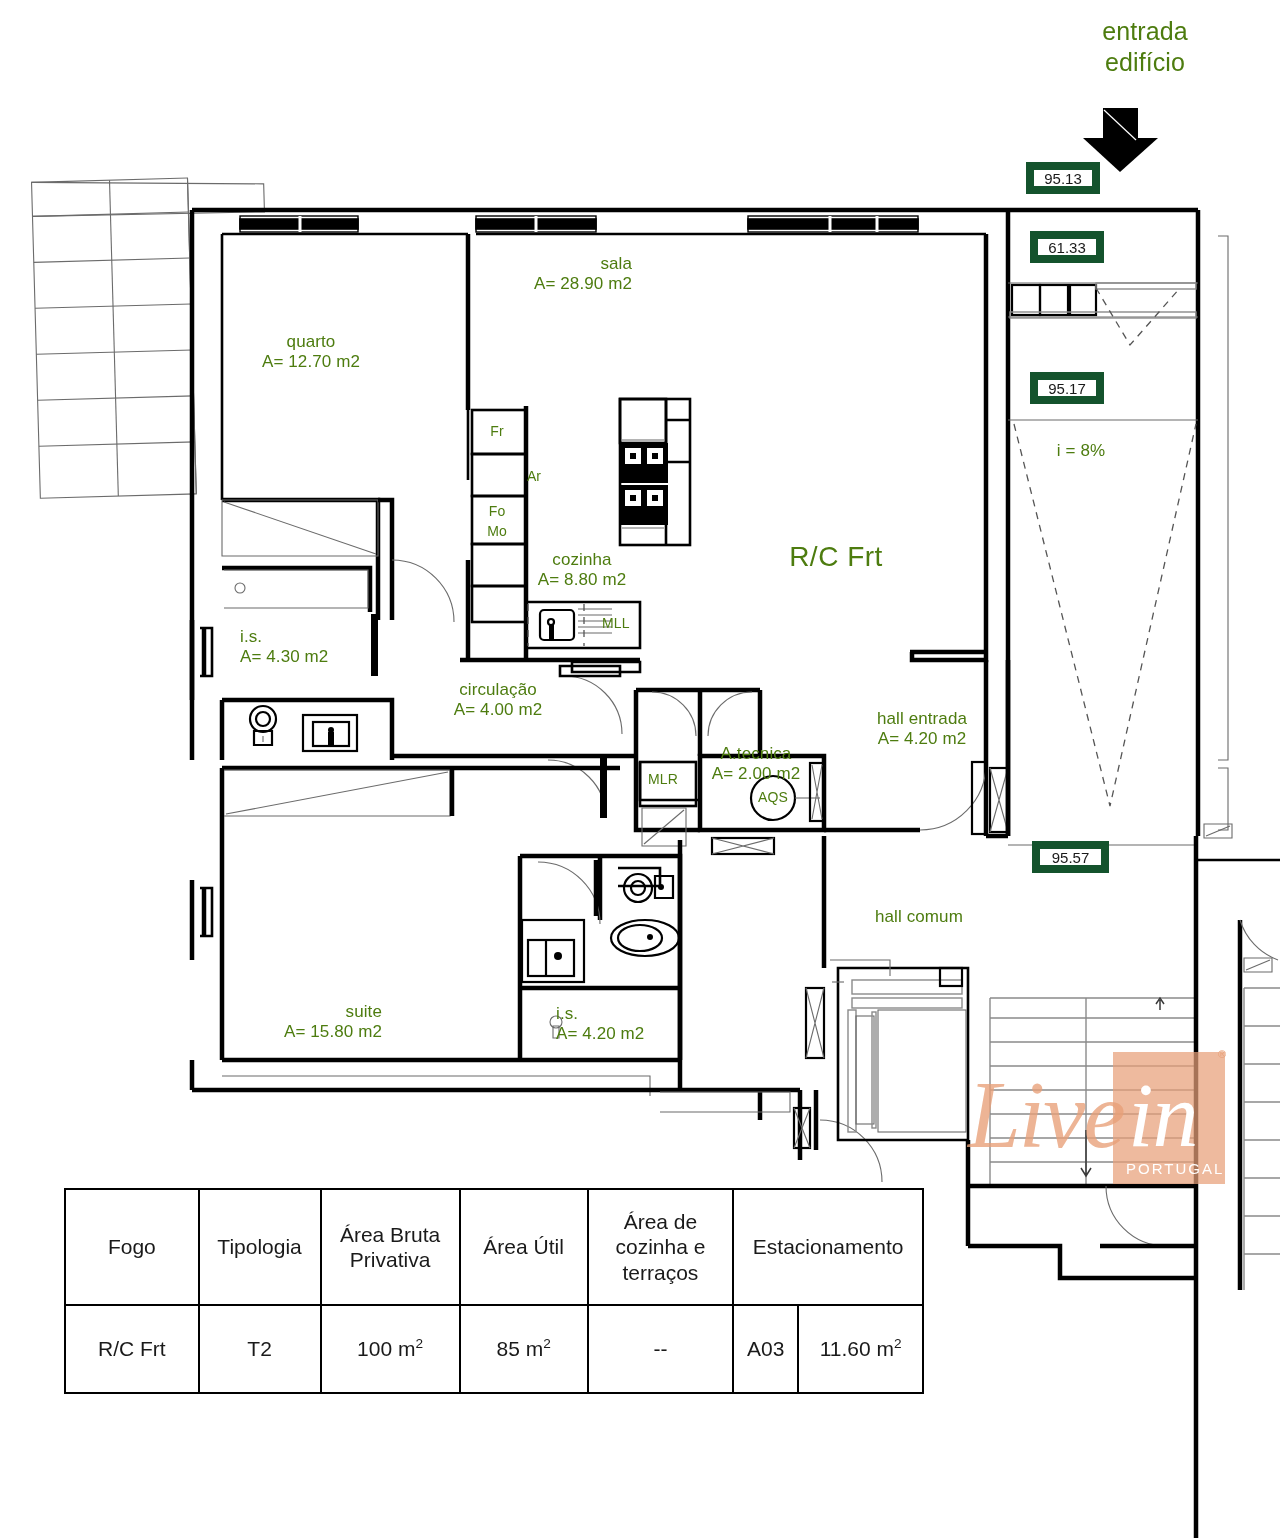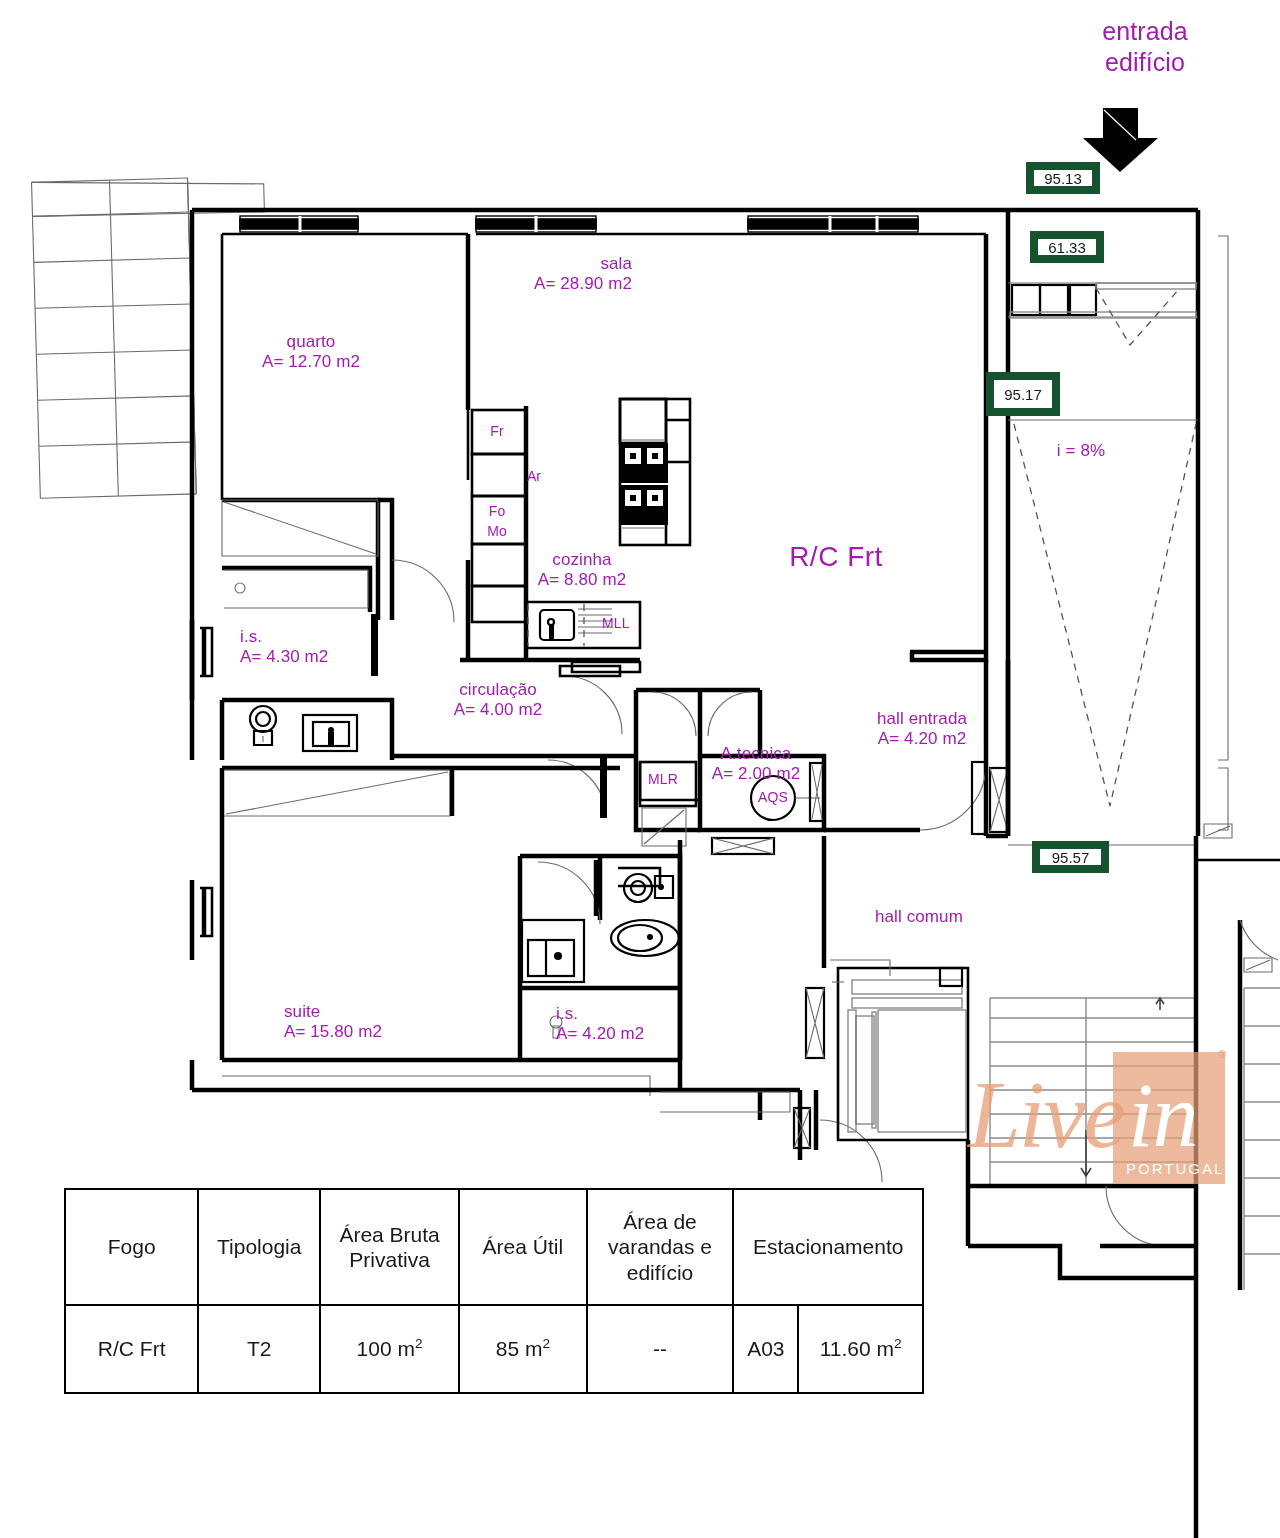--- a/index.html
+++ b/index.html
@@ -20,21 +20,21 @@
   }
   #plan-svg {
     position: absolute;
     top: 0; left: 0;
     width: 1280px;
     height: 1538px;
   }
   .lbl {
     position: absolute;
     font-family: "Liberation Sans", sans-serif;
-    color: #a21caf;
+    color: #4d7c0f;
     white-space: nowrap;
     line-height: 1.18;
     letter-spacing: .1px;
   }
   .lbl.center { text-align: center; transform: translateX(-50%); }
   .room-name { font-size: 17px; }
   .room-area { font-size: 17px; }
   .tiny { font-size: 14px; }
   .big-title { font-size: 28px; letter-spacing: .5px; }
   .entrada-title {
@@ -482,21 +482,21 @@
     <div>entrada</div>
     <div>edifício</div>
   </div>
 
   <div class="elev-box" style="left:1026px; top:162px; width:74px; height:32px;">
     <span>95.13</span>
   </div>
   <div class="elev-box" style="left:1030px; top:231px; width:74px; height:32px;">
     <span>61.33</span>
   </div>
-  <div class="elev-box" style="left:986px; top:372px; width:74px; height:44px;">
+  <div class="elev-box" style="left:1030px; top:372px; width:74px; height:32px;">
     <span>95.17</span>
   </div>
   <div class="elev-box" style="left:1032px; top:841px; width:77px; height:32px;">
     <span>95.57</span>
   </div>
 
   <div class="lbl room-name center" style="left:1081px; top:441px;">i = 8%</div>
 
   <div class="lbl big-title center" style="left:836px; top:540px;">R/C Frt</div>
 
@@ -528,21 +528,21 @@
   <div class="lbl center" style="left:756px; top:744px;">
     <div class="room-name">A.tecnica</div>
     <div class="room-area">A= 2.00 m2</div>
   </div>
 
   <div class="lbl center" style="left:922px; top:709px;">
     <div class="room-name">hall entrada</div>
     <div class="room-area">A= 4.20 m2</div>
   </div>
 
-  <div class="lbl" style="left:284px; top:1002px;">
+  <div class="lbl" style="left:284px; top:1002px;text-align:right;">
     <div class="room-name">suite</div>
     <div class="room-area">A= 15.80 m2</div>
   </div>
 
   <div class="lbl" style="left:556px; top:1004px;">
     <div class="room-name">i.s.</div>
     <div class="room-area">A= 4.20 m2</div>
   </div>
 
   <div class="lbl room-name" style="left:875px; top:907px;">hall comum</div>
@@ -555,21 +555,21 @@
   <div class="lbl tiny" style="left:648px; top:771px;">MLR</div>
   <div class="lbl tiny center" style="left:773px; top:789px;">AQS</div>
 
   <table id="spec-table">
     <thead>
       <tr>
         <td style="width:138px;">Fogo</td>
         <td style="width:120px;">Tipologia</td>
         <td style="width:140px;">Área Bruta Privativa</td>
         <td style="width:132px;">Área Útil</td>
-        <td style="width:148px;">Área de varandas e edifício</td>
+        <td style="width:148px;">Área de cozinha e terraços</td>
         <td colspan="2" style="width:182px;">Estacionamento</td>
       </tr>
     </thead>
     <tbody>
       <tr>
         <td>R/C Frt</td>
         <td>T2</td>
         <td><span>100 m</span><sup>2</sup></td>
         <td><span>85 m</span><sup>2</sup></td>
         <td>--</td>

